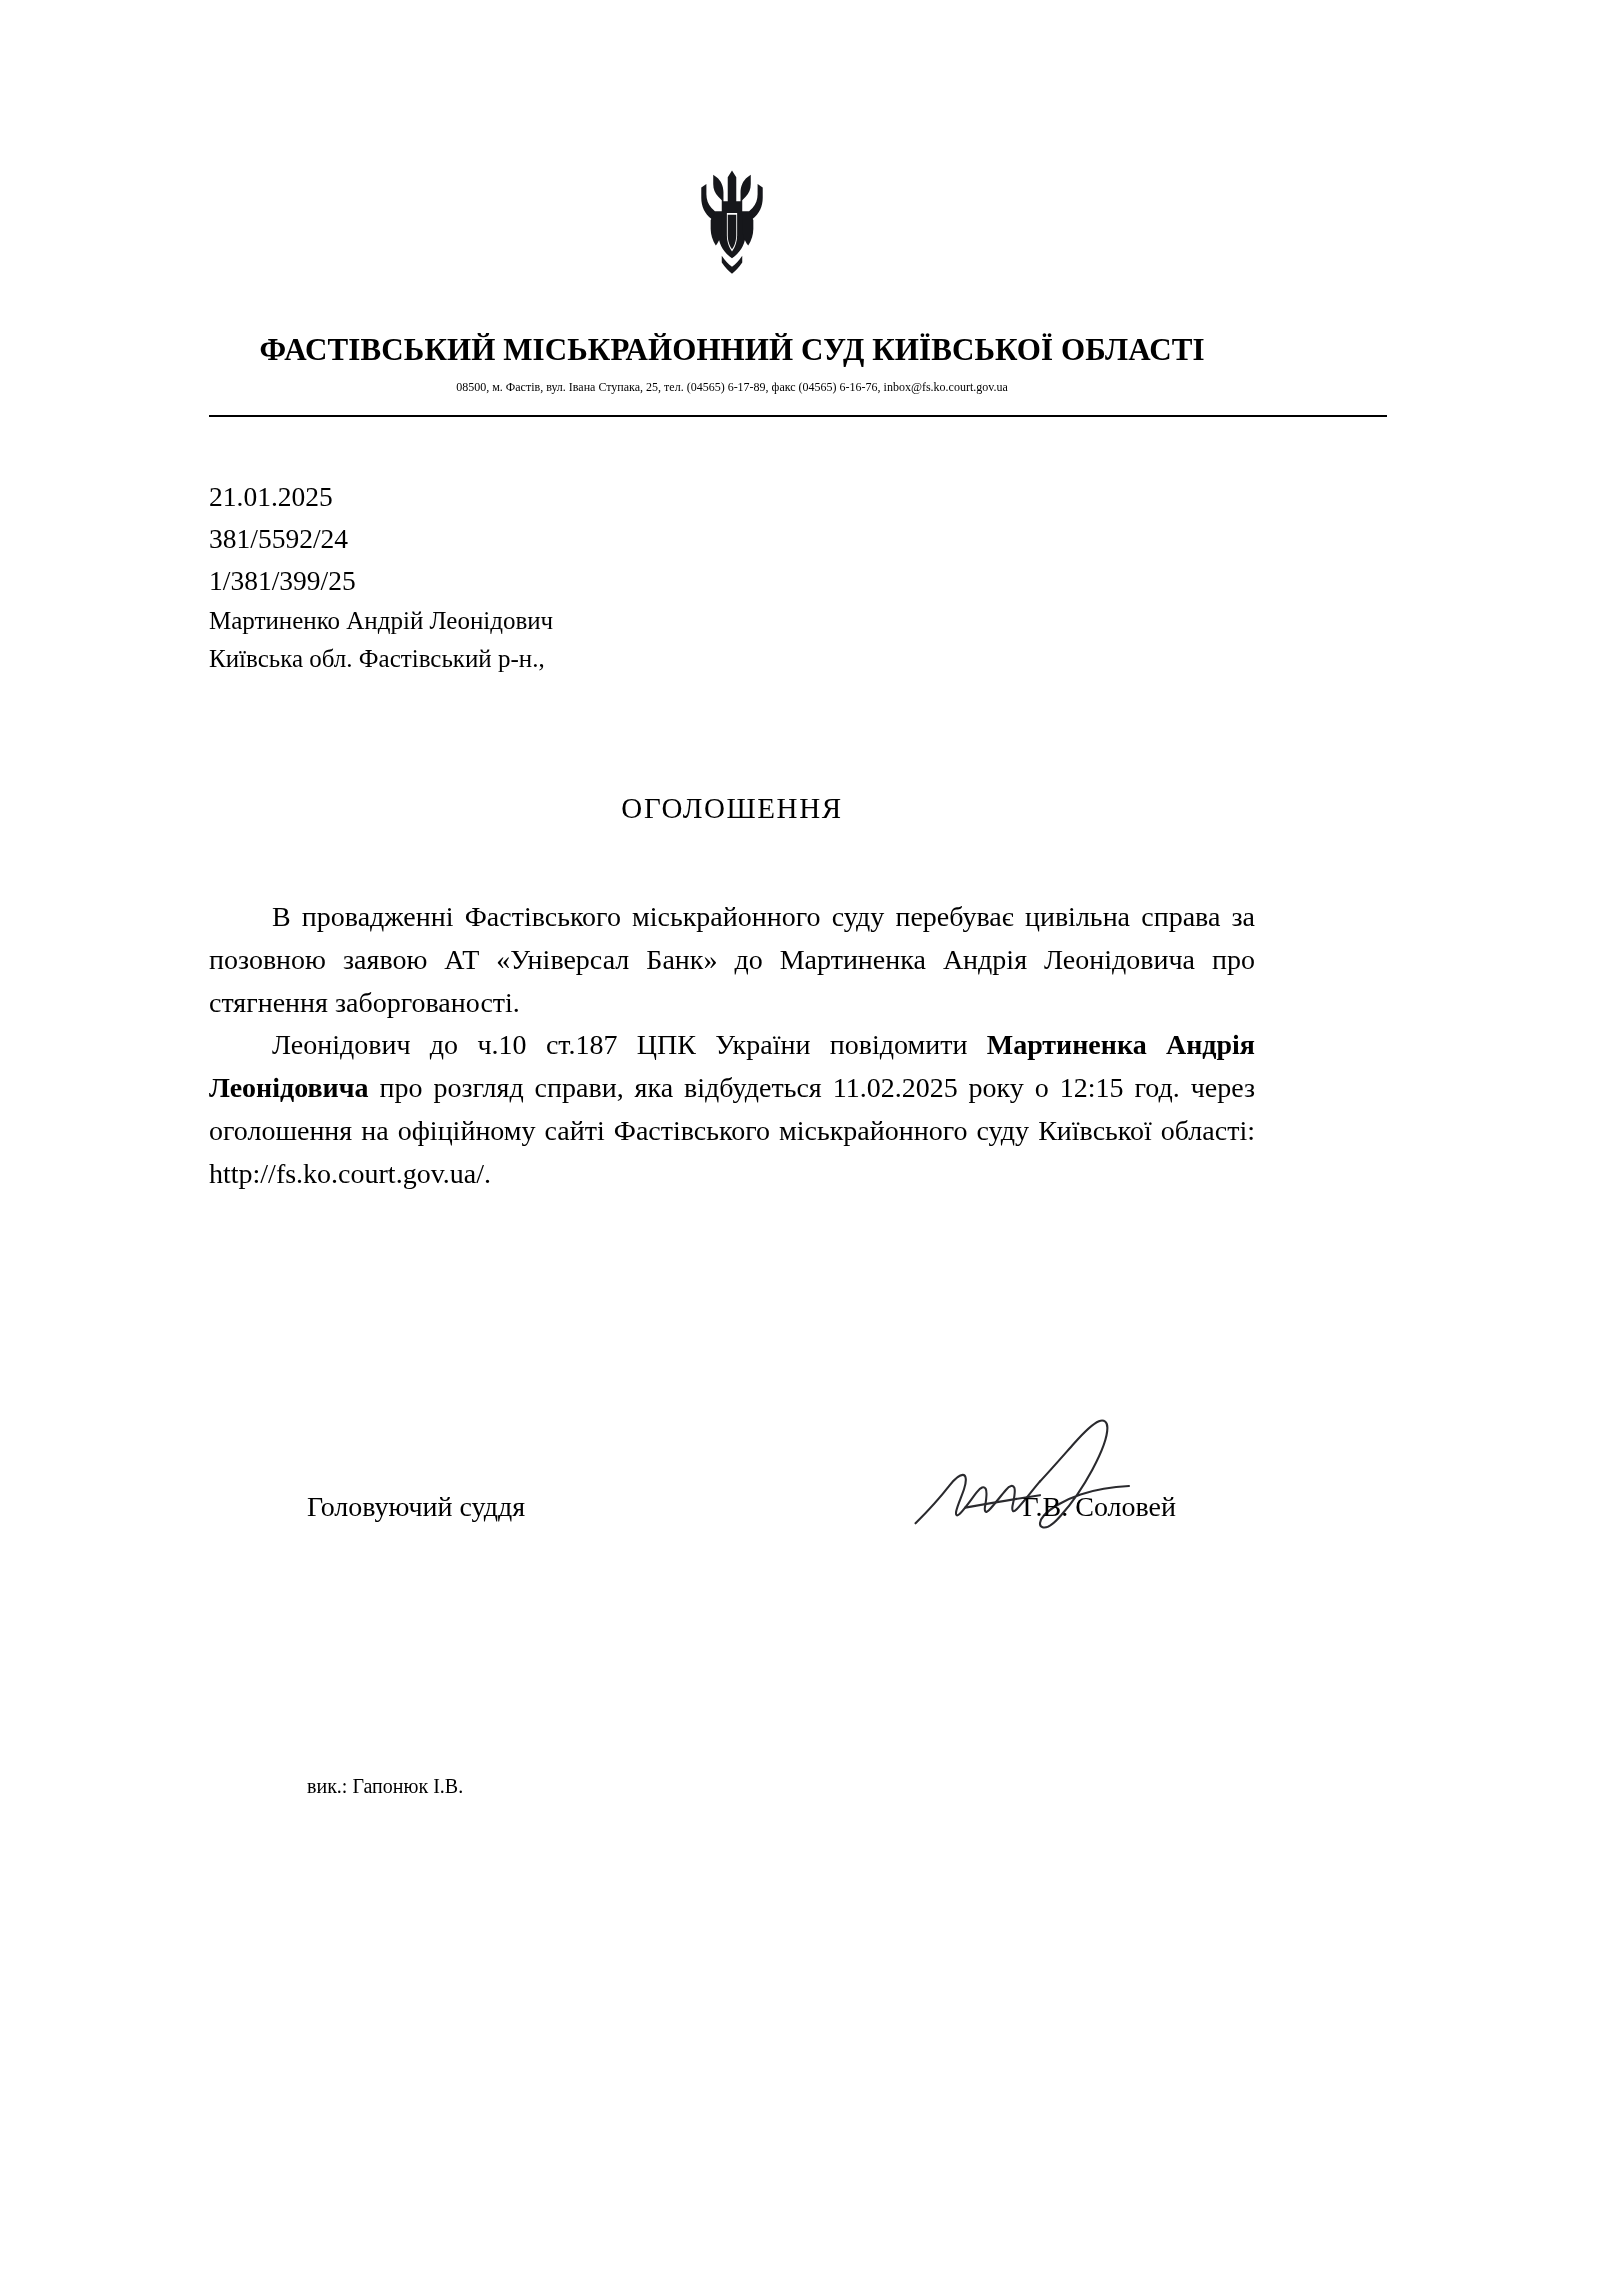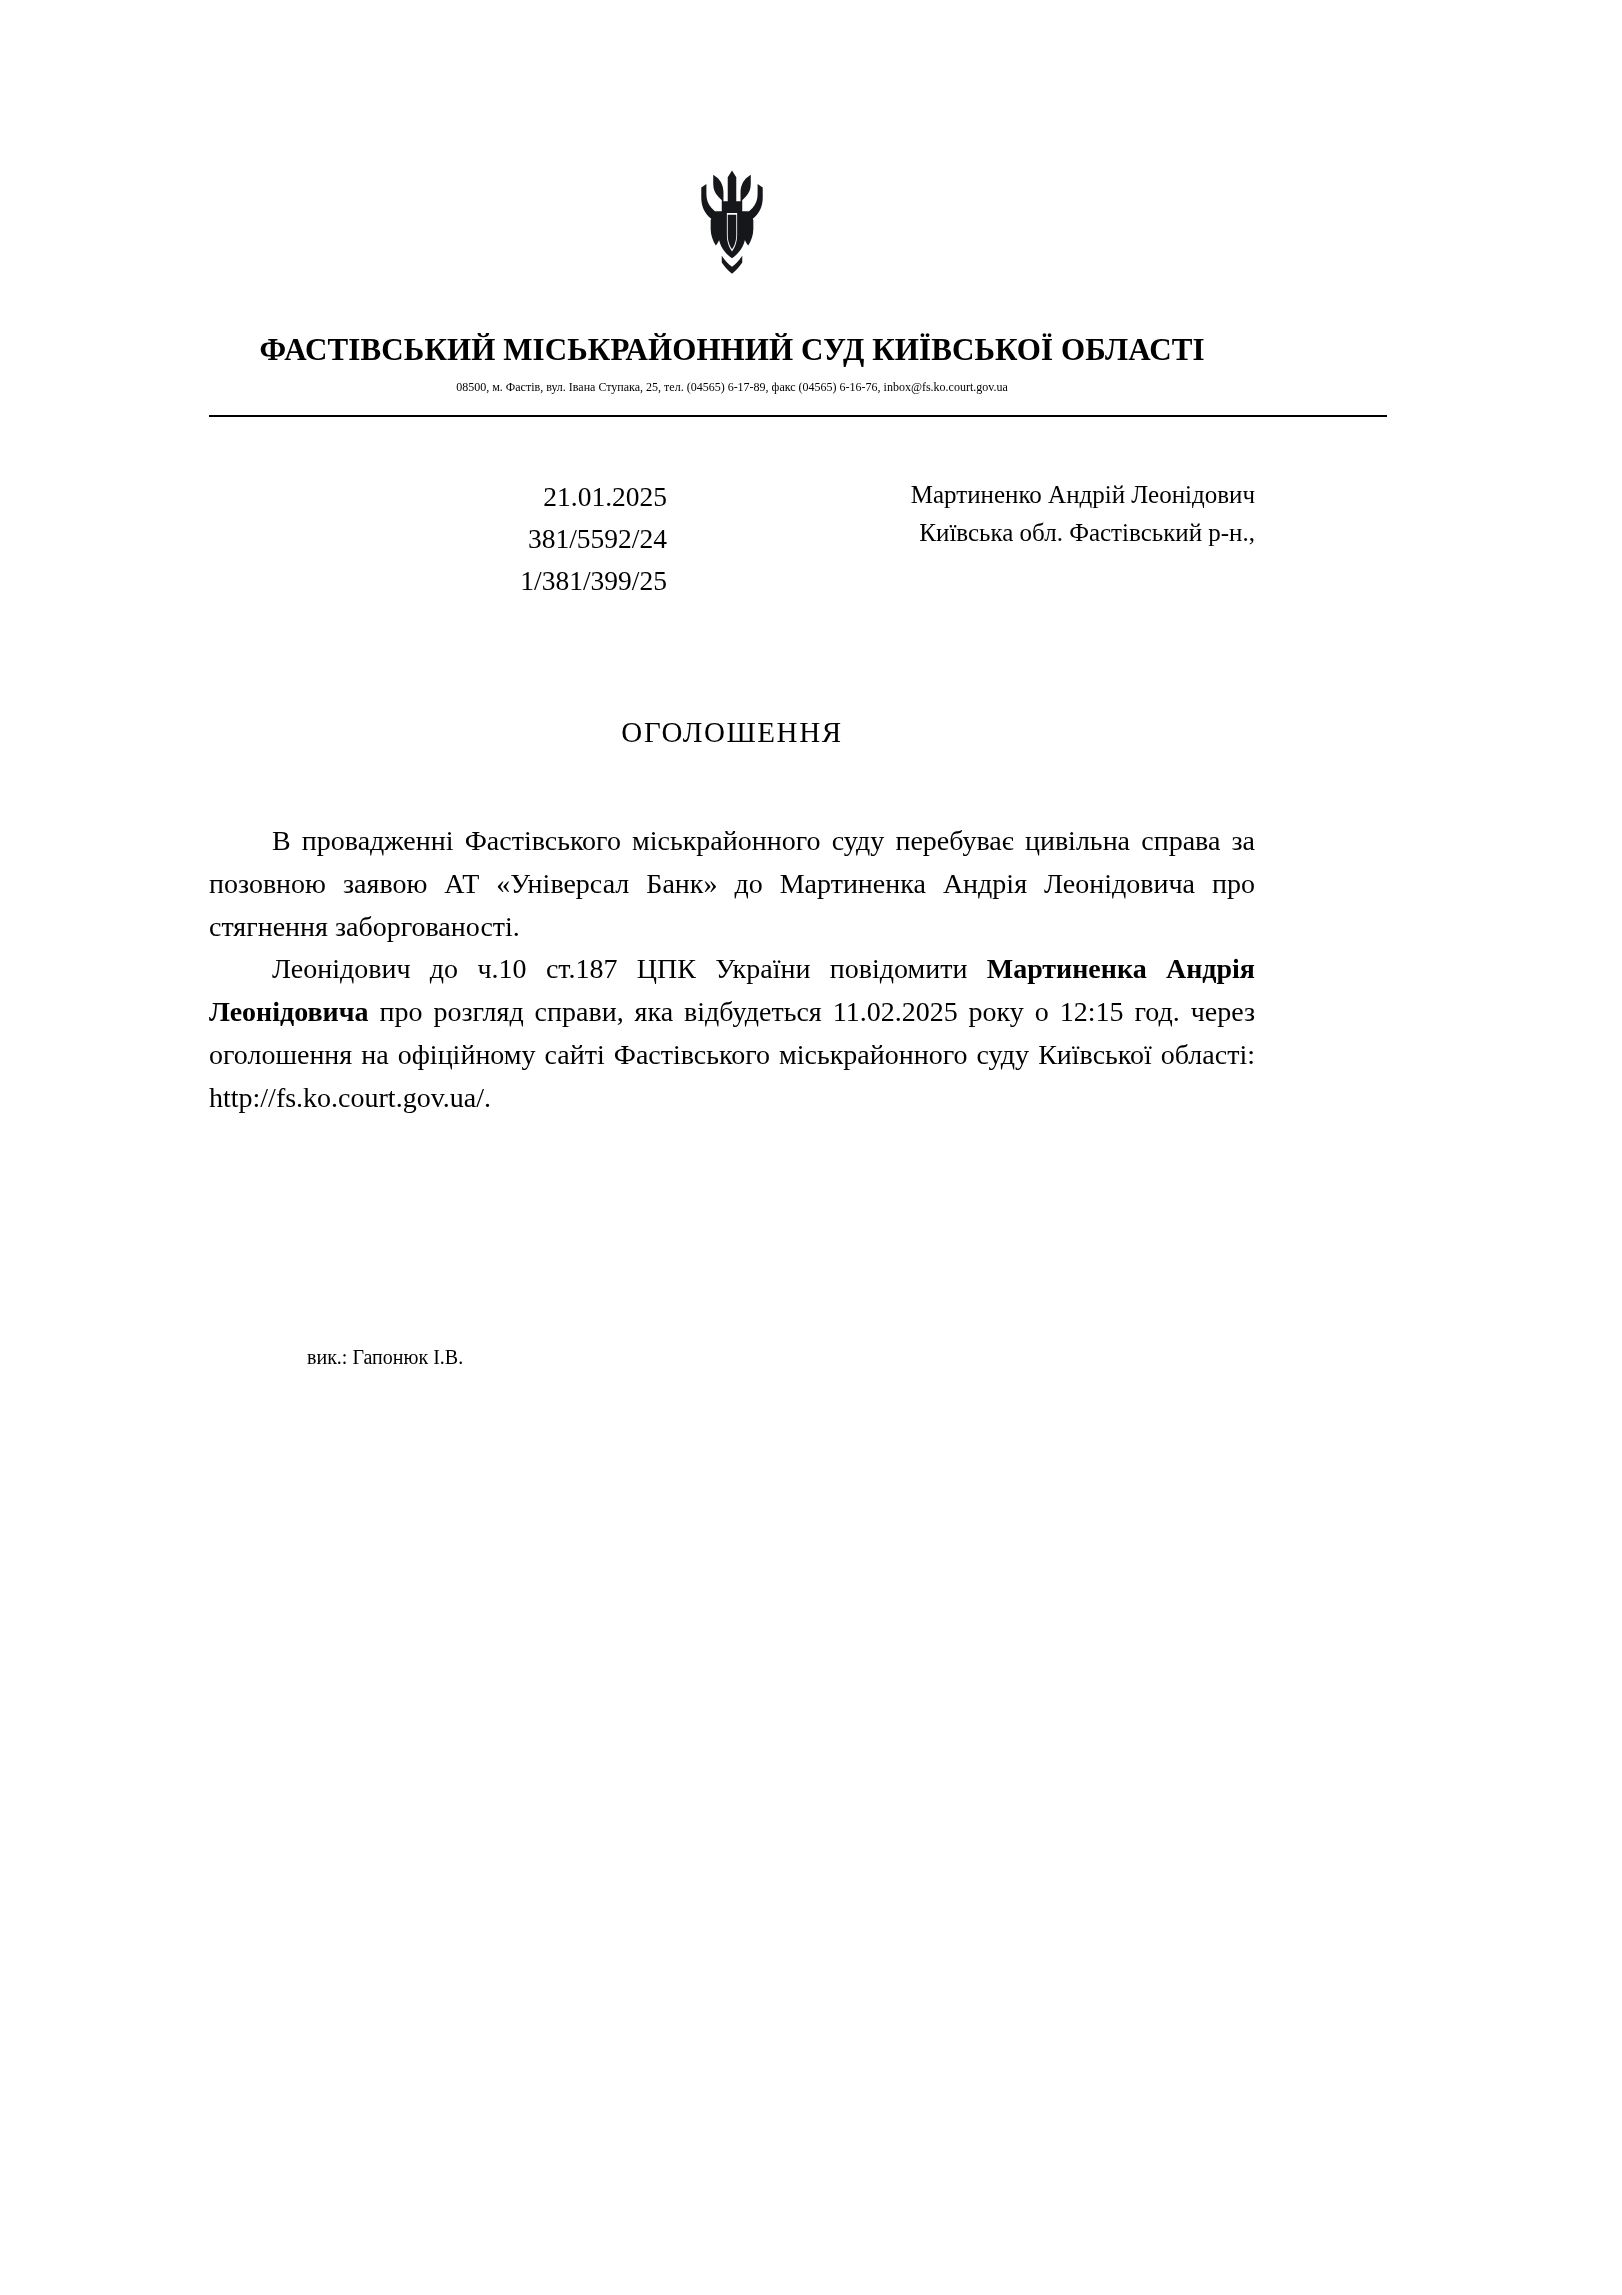--- a/index.html
+++ b/index.html
@@ -53,23 +53,22 @@
     margin: 21px auto 0 auto;
     width: 1178px;
     height: 2px;
     background: #000000;
   }
 
   
   .meta {
     margin-top: 59px;
     display: flex;
-    flex-direction: row;
+    flex-direction: column;
     align-items: flex-start;
-    text-align: right;
   }
   .meta-left {
     width: 458px;
     font-size: 27.5px;
     line-height: 1.52;
   }
   .meta-right {
     flex: 1;
     font-size: 25px;
     line-height: 1.52;
@@ -166,17 +165,28 @@
     </div>
   </div>
 
   <div class="doc-title">ОГОЛОШЕННЯ</div>
 
   <div class="body-text">
     <p>В провадженні Фастівського міськрайонного суду перебуває цивільна справа за позовною заявою АТ «Універсал   Банк» до Мартиненка Андрія Леонідовича про стягнення заборгованості.</p>
     <p><span>Леонідович до ч.10 ст.187 ЦПК України повідомити </span><span class="b">Мартиненка Андрія Леонідовича</span><span> про розгляд справи, яка відбудеться 11.02.2025 року  о 12:15  год.  через  оголошення  на  офіційному  сайті  Фастівського міськрайонного суду Київської області: http://fs.ko.court.gov.ua/.</span></p>
   </div>
 
+  <div class="signature-row">
+    <div class="sig-label">Головуючий суддя</div>
+    <svg class="sig-mark" viewBox="0 0 420 200" aria-hidden="true">
+      <g fill="none" stroke="#2a2a2e" stroke-width="3.2" stroke-linecap="round" stroke-linejoin="round">
+        <path d="M10 170 C30 150 48 130 62 112 C70 102 76 96 82 96 C88 96 88 106 84 118 C80 130 74 142 72 152 C71 158 73 160 78 155 C86 147 96 132 104 122 C110 115 114 113 117 117 C120 122 118 134 116 145 C115 152 117 155 122 150 C130 142 140 128 148 119 C154 112 159 111 161 116 C163 122 160 134 158 144 C157 151 159 154 164 149 C174 139 188 120 200 106"></path>
+        <path d="M200 106 C215 90 236 66 252 48 C268 30 280 18 290 14 C298 11 303 15 303 24 C303 38 294 62 280 88 C266 114 248 140 232 158 C220 172 210 178 204 176 C198 174 199 166 206 158 C216 147 238 134 262 126 C286 118 312 114 336 113"></path>
+        <path d="M86 146 C120 140 160 133 200 127"></path>
+      </g>
+    </svg>
+    <div class="sig-name">Г.В. Соловей</div>
+  </div>
 
   <div class="footer-exec">вик.: Гапонюк І.В.</div>
 
 </div>
 
 
 </body></html>

